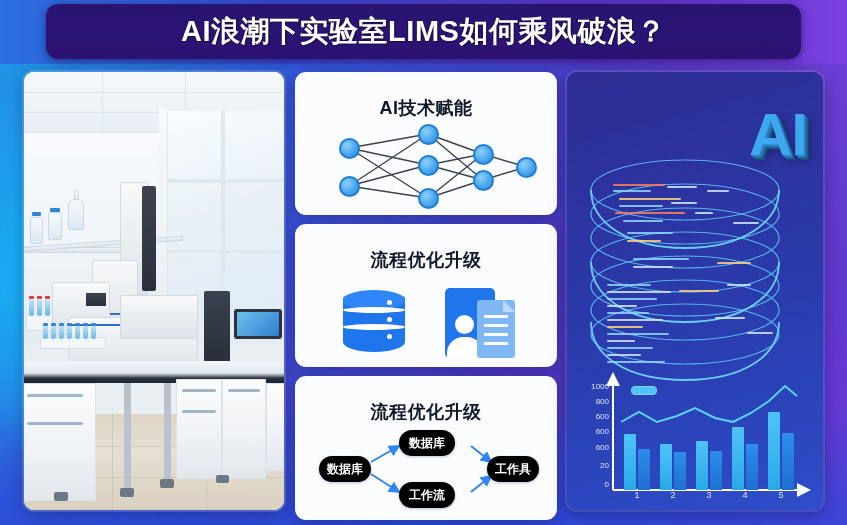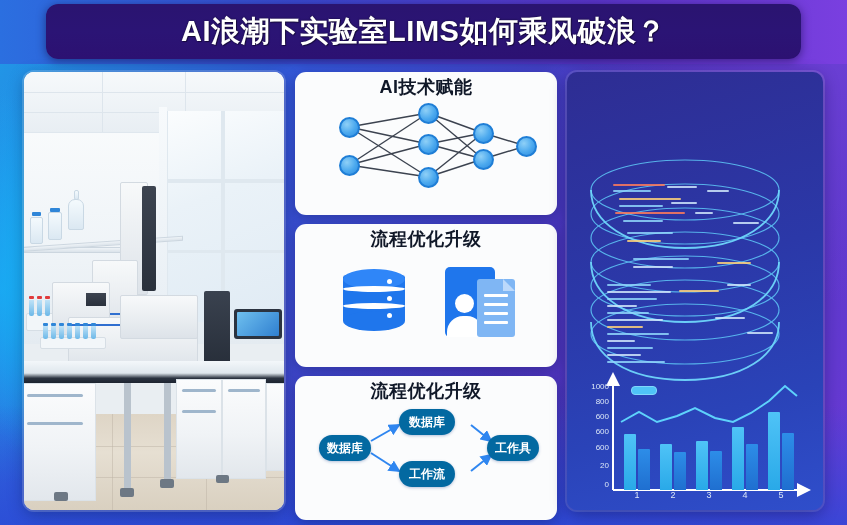--- a/index.html
+++ b/index.html
@@ -106,21 +106,21 @@
   .card {
     position:absolute; left:295px; width:262px;
     background:#fbfcfd; border-radius:11px;
     box-shadow:0 3px 12px rgba(10,20,70,.3);
     display:flex; flex-direction:column; align-items:center;
   }
   #card-ai { top:72px; height:143px; }
   #card-data { top:224px; height:143px; }
   #card-flow { top:376px; height:144px; }
   .card-title {
-    margin-top:3px; font-size:18px; font-weight:bold; color:#101828;
+    margin-top:24px; font-size:18px; font-weight:bold; color:#101828;
     letter-spacing:.5px; white-space:nowrap;
   }
   .card-body { position:relative; flex:1; width:100%; }
 
   
   .nn-node {
     position:absolute; width:21px; height:21px; border-radius:50%;
     background:radial-gradient(circle at 35% 32%,#8fd0f7 0%,#4aa8ee 55%,#2e8ade 100%);
     border:2px solid #1f7ed6;
   }
@@ -134,21 +134,21 @@
   }
   .db-dot { position:absolute; right:11px; width:5px; height:5px; background:#fff; border-radius:50%; }
   .p-card { position:absolute; background:#1f76ec; border-radius:5px; }
   .p-head { position:absolute; background:#fff; border-radius:50%; }
   .p-torso { position:absolute; background:#fff; border-radius:16px 16px 0 0; }
   .p-doc { position:absolute; background:#7fb6f4; border-radius:3px; }
   .p-docline { position:absolute; background:#fff; height:3px; border-radius:1px; }
 
   
   .flow-node {
-    position:absolute; background:#0369a1; color:#fff;
+    position:absolute; background:#000000; color:#fff;
     border-radius:13px; font-size:12px; font-weight:bold;
     display:flex; align-items:center; justify-content:center;
     white-space:nowrap; box-shadow:0 1px 3px rgba(20,60,140,.3);
   }
 
   
   #right-panel {
     position:absolute; left:567px; top:72px; width:256px; height:438px;
     border-radius:10px; overflow:hidden;
     background:linear-gradient(165deg,#2e2d93 0%,#2b38a8 45%,#2a43b8 75%,#2f4ecb 100%);
@@ -429,20 +429,21 @@
       <div class="code-line" style="left:40px;top:268px;width:28px;background:#cfe6fb"></div>
       <div class="code-line" style="left:40px;top:275px;width:46px;background:#8fd6fb"></div>
       <div class="code-line" style="left:40px;top:282px;width:34px;background:#cfe6fb"></div>
       <div class="code-line" style="left:40px;top:289px;width:58px;background:#8fd6fb"></div>
       <div class="code-line" style="left:112px;top:218px;width:40px;background:#ffd27a"></div>
       <div class="code-line" style="left:160px;top:212px;width:24px;background:#cfe6fb"></div>
       <div class="code-line" style="left:148px;top:245px;width:30px;background:#cfe6fb"></div>
       <div class="code-line" style="left:180px;top:260px;width:26px;background:#cfe6fb"></div>
     </div>
 
+    <div id="ai-logo">AI</div>
 
     <div id="chart">
 
       <svg viewBox="0 0 240 132" width="240" height="132" style="position:absolute;left:0;top:0">
         <defs>
           <marker id="axarrow" markerWidth="7" markerHeight="7" refX="4" refY="3.5" orient="auto">
             <path d="M0,0 L7,3.5 L0,7 z" fill="#ffffff"></path>
           </marker>
         </defs>
         <line x1="36" y1="118" x2="36" y2="6" stroke="#ffffff" stroke-width="2" marker-end="url(#axarrow)"></line>

